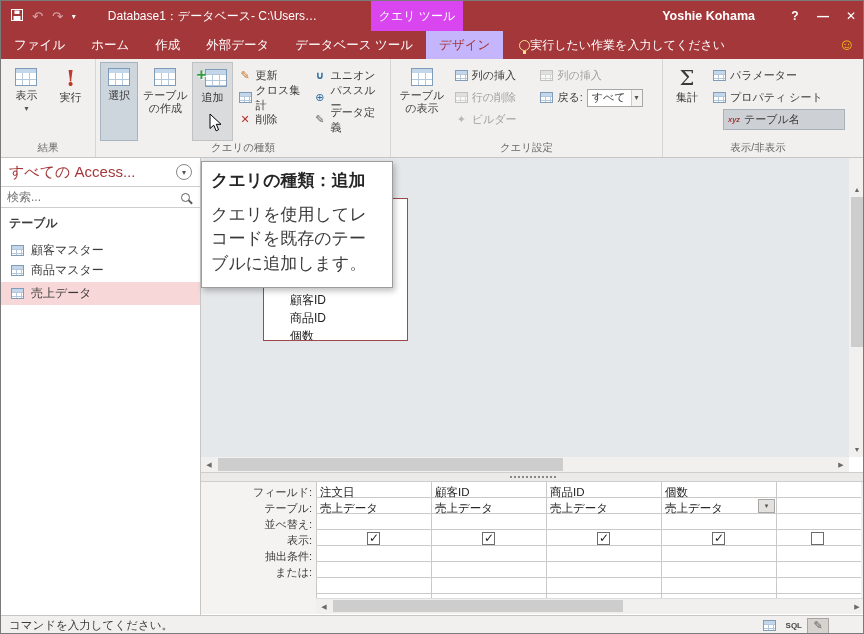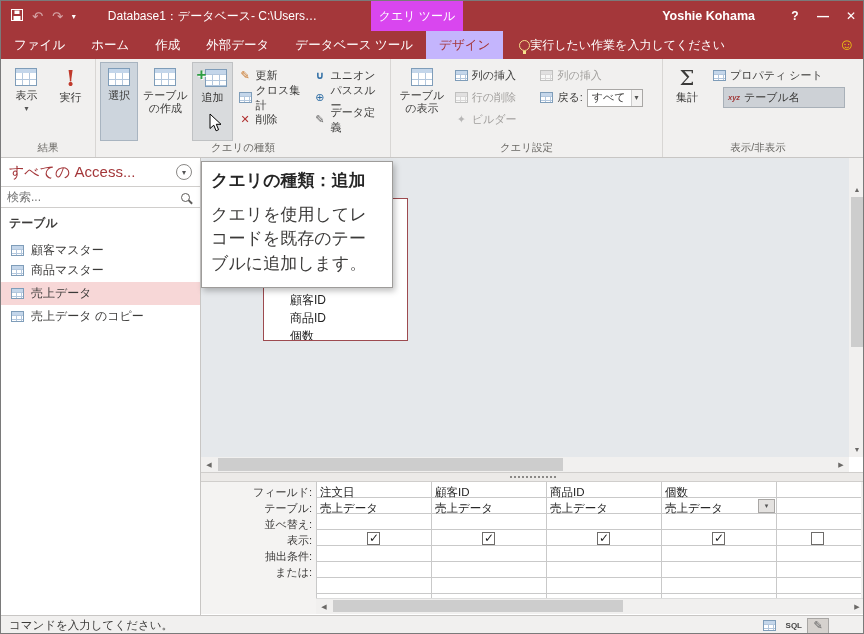--- a/index.html
+++ b/index.html
@@ -288,20 +288,24 @@
     </div>
 
     <div class="group" style="width:190px; border-right:none;">
       <div class="bigbtn" style="width:40px;">
         <span class="sigico">Σ</span>
         <span class="lbl">集計</span>
       </div>
       <div class="smallcol" style="width:136px;">
         <div class="smallbtn">
           <span class="msheet"></span>
+          <span>パラメーター</span>
+        </div>
+        <div class="smallbtn">
+          <span class="msheet"></span>
           <span>プロパティ シート</span>
         </div>
         <div class="smallbtn sel">
           <span class="xyz">xyz</span>
           <span>テーブル名</span>
         </div>
       </div>
       <div class="group-label">表示/非表示</div>
     </div>
   </div>
@@ -323,24 +327,20 @@
     <span class="msheet"></span>
     <span>顧客マスター</span>
   </div>
   <div class="navitem" style="top:258px;">
     <span class="msheet"></span>
     <span>商品マスター</span>
   </div>
   <div class="navitem selected" style="top:281px;">
     <span class="msheet"></span>
     <span>売上データ</span>
-  </div>
-  <div class="navitem" style="top:304px;">
-    <span class="msheet"></span>
-    <span>売上データ のコピー</span>
   </div>
 
   <div class="fieldbox">
     <div class="list">
       <div class="itm star">*</div>
       <div class="itm">
         <span class="keyic">
           <svg width="13" height="8" viewBox="0 0 13 8">
               <circle cx="3" cy="4" r="2.2" fill="none" stroke="#c79a2a" stroke-width="1.4"></circle>
               <path d="M5.4 4 H12 M10 4 V7 M12 4 V6.2" stroke="#c79a2a" stroke-width="1.4" fill="none"></path>

